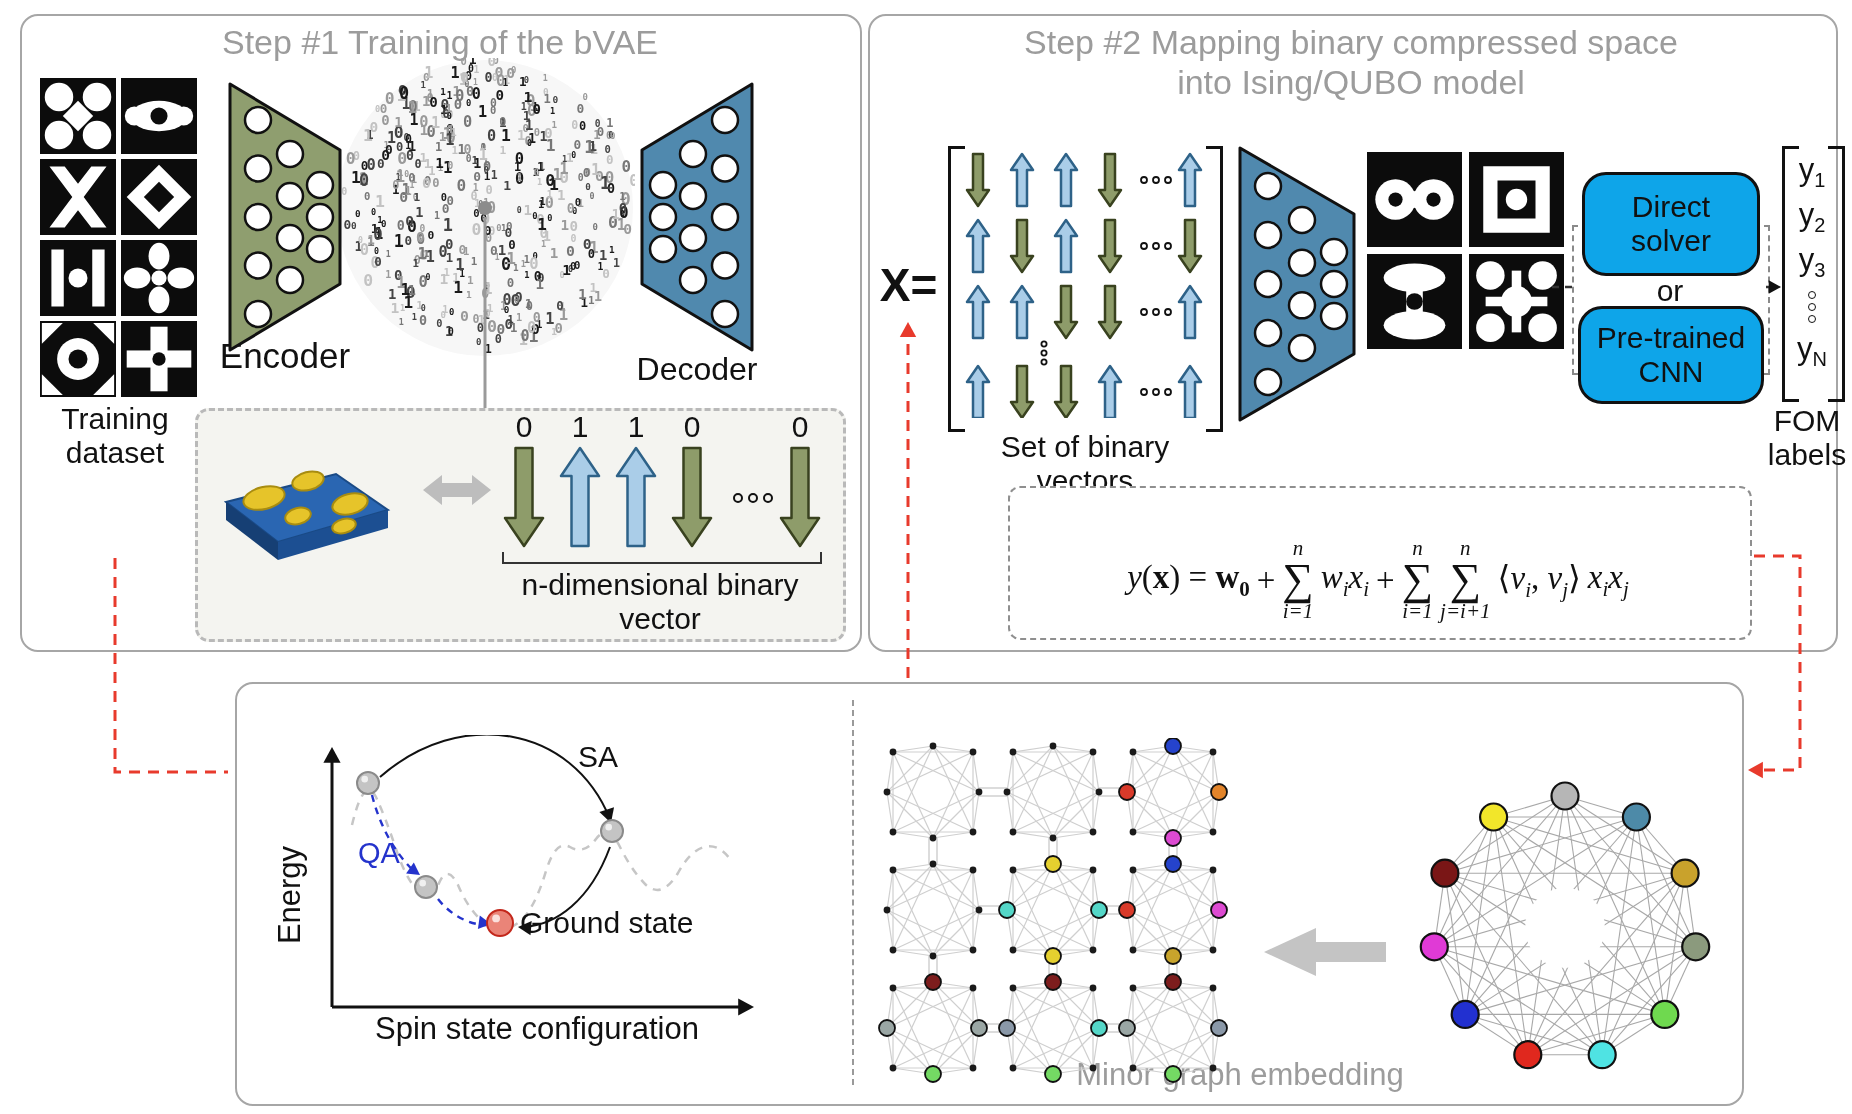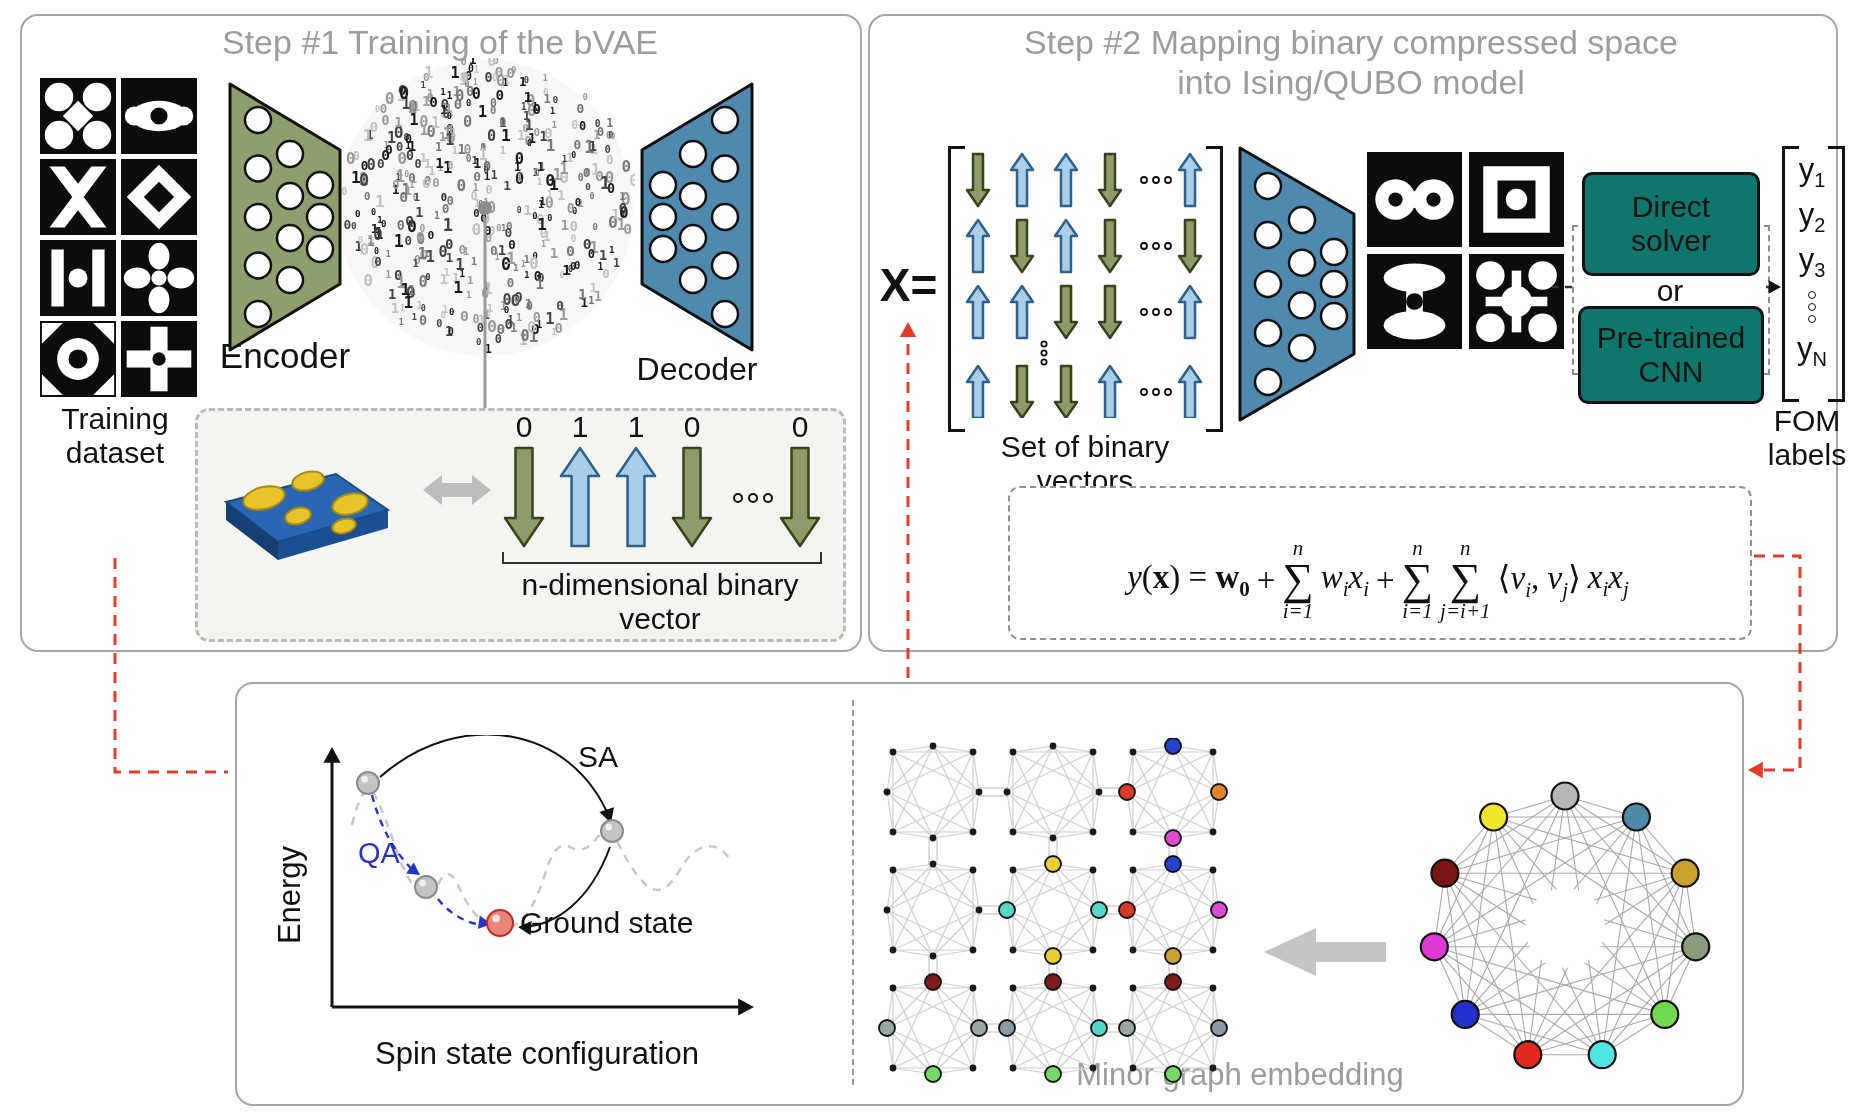--- a/index.html
+++ b/index.html
@@ -13,21 +13,21 @@
   .dash-box{position:absolute;border:3px dashed #b9b9b9;border-radius:14px;background:#f4f4f0;}
   .tile{position:absolute;background:#0c0c0c;}
   .t76{width:76px;height:76px;}
   .t95{width:95px;height:95px;border:2px solid #fff;}
   .tile svg{display:block;width:100%;height:100%;}
   .bracket{position:absolute;width:14px;border:3px solid #111;border-right:none;background:transparent;}
   .bracket.r{border:3px solid #111;border-left:none;}
   .bit{position:absolute;font-size:30px;width:30px;text-align:center;color:#111;}
   .ubrace{position:absolute;border:2.5px solid #333;border-top:none;height:10px;}
   .xeq{position:absolute;font-size:46px;font-weight:bold;text-align:center;}
-  .sbox{position:absolute;border:3px solid #111;border-radius:10px;background:#0f766e;display:flex;
+  .sbox{position:absolute;border:3px solid #111;border-radius:24px;background:#0ea5e9;display:flex;
         align-items:center;justify-content:center;z-index:12;}
   .dashed-rect{position:absolute;border:2.5px dashed #8a8a8a;z-index:11;}
   .fom{position:absolute;display:flex;flex-direction:column;align-items:center;gap:5px;font-size:31px;z-index:13;}
   .fom sub{font-size:20px;}
   .vdots{display:flex;flex-direction:column;gap:4px;padding:3px 0;}
   .vdots i{width:6px;height:6px;border:1.6px solid #111;border-radius:50%;display:block;}
   .fm-dash{position:absolute;border:2.5px dashed #8f8f8f;border-radius:12px;background:#fff;}
   .formula{position:absolute;display:flex;align-items:center;justify-content:center;gap:7px;
            font-family:"Liberation Serif","DejaVu Serif",serif;font-size:33px;color:#111;}
   .formula .it{font-style:italic;}
@@ -789,21 +789,21 @@
         <circle cx="352" cy="96" r="11" fill="#c4c4c4" stroke="#8a8a8a" stroke-width="2"></circle>
         <circle cx="348.7" cy="92.15" r="3.3" fill="#ffffff" opacity="0.75"></circle>
         <circle cx="240" cy="188" r="13" fill="#ea8478" stroke="#c3271b" stroke-width="2"></circle>
         <circle cx="236.1" cy="183.45" r="3.9" fill="#ffffff" opacity="0.75"></circle>
       </g>
     <text x="40" y="160" transform="rotate(-90 40 160)" text-anchor="middle" font-size="31" fill="#111">Energy</text>
     <text x="318" y="32" font-size="30" fill="#111">SA</text>
     <text x="98" y="128" font-size="29" fill="#2433cc">QA</text>
     <text x="260" y="198" font-size="30" fill="#111">Ground state</text>
   </svg>
-  <div class="abs lbl" style="left:327px;top:1012px;width:420px;font-size:31px;margin-top:25px;">Spin state configuration</div>
+  <div class="abs lbl" style="left:327px;top:1012px;width:420px;font-size:31px;">Spin state configuration</div>
 
   <div class="divider" style="left:852px;top:700px;height:385px;"></div>
 
   <svg id="chimera-svg" class="abs z10" style="left:875px;top:738px" width="365" height="352">
       <line x1="104" y1="50" x2="132" y2="50" stroke="#c9c9c9" stroke-width="1.3"></line>
       <line x1="104" y1="58" x2="132" y2="58" stroke="#c9c9c9" stroke-width="1.3"></line>
       <line x1="224" y1="50" x2="252" y2="50" stroke="#c9c9c9" stroke-width="1.3"></line>
       <line x1="224" y1="58" x2="252" y2="58" stroke="#c9c9c9" stroke-width="1.3"></line>
       <line x1="104" y1="168" x2="132" y2="168" stroke="#c9c9c9" stroke-width="1.3"></line>
       <line x1="104" y1="176" x2="132" y2="176" stroke="#c9c9c9" stroke-width="1.3"></line>

